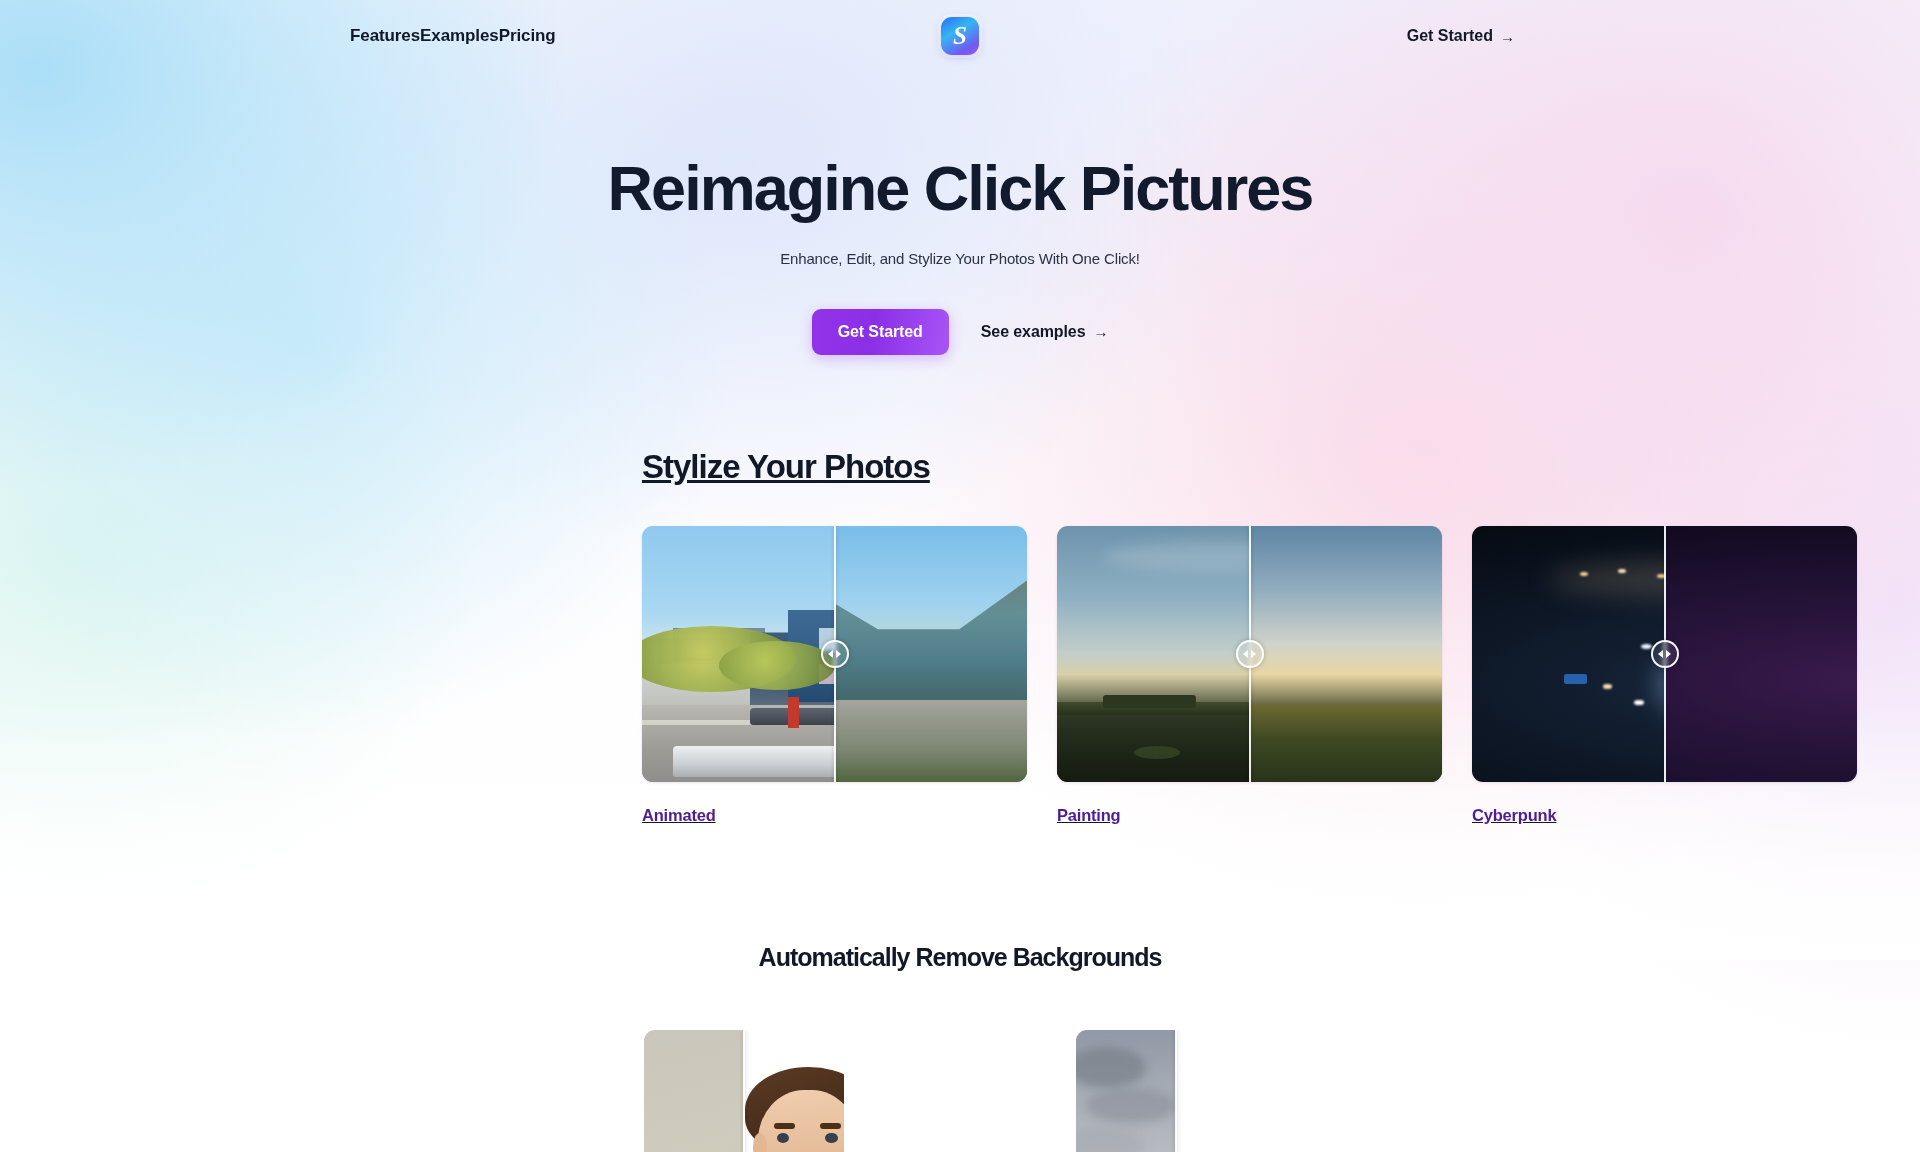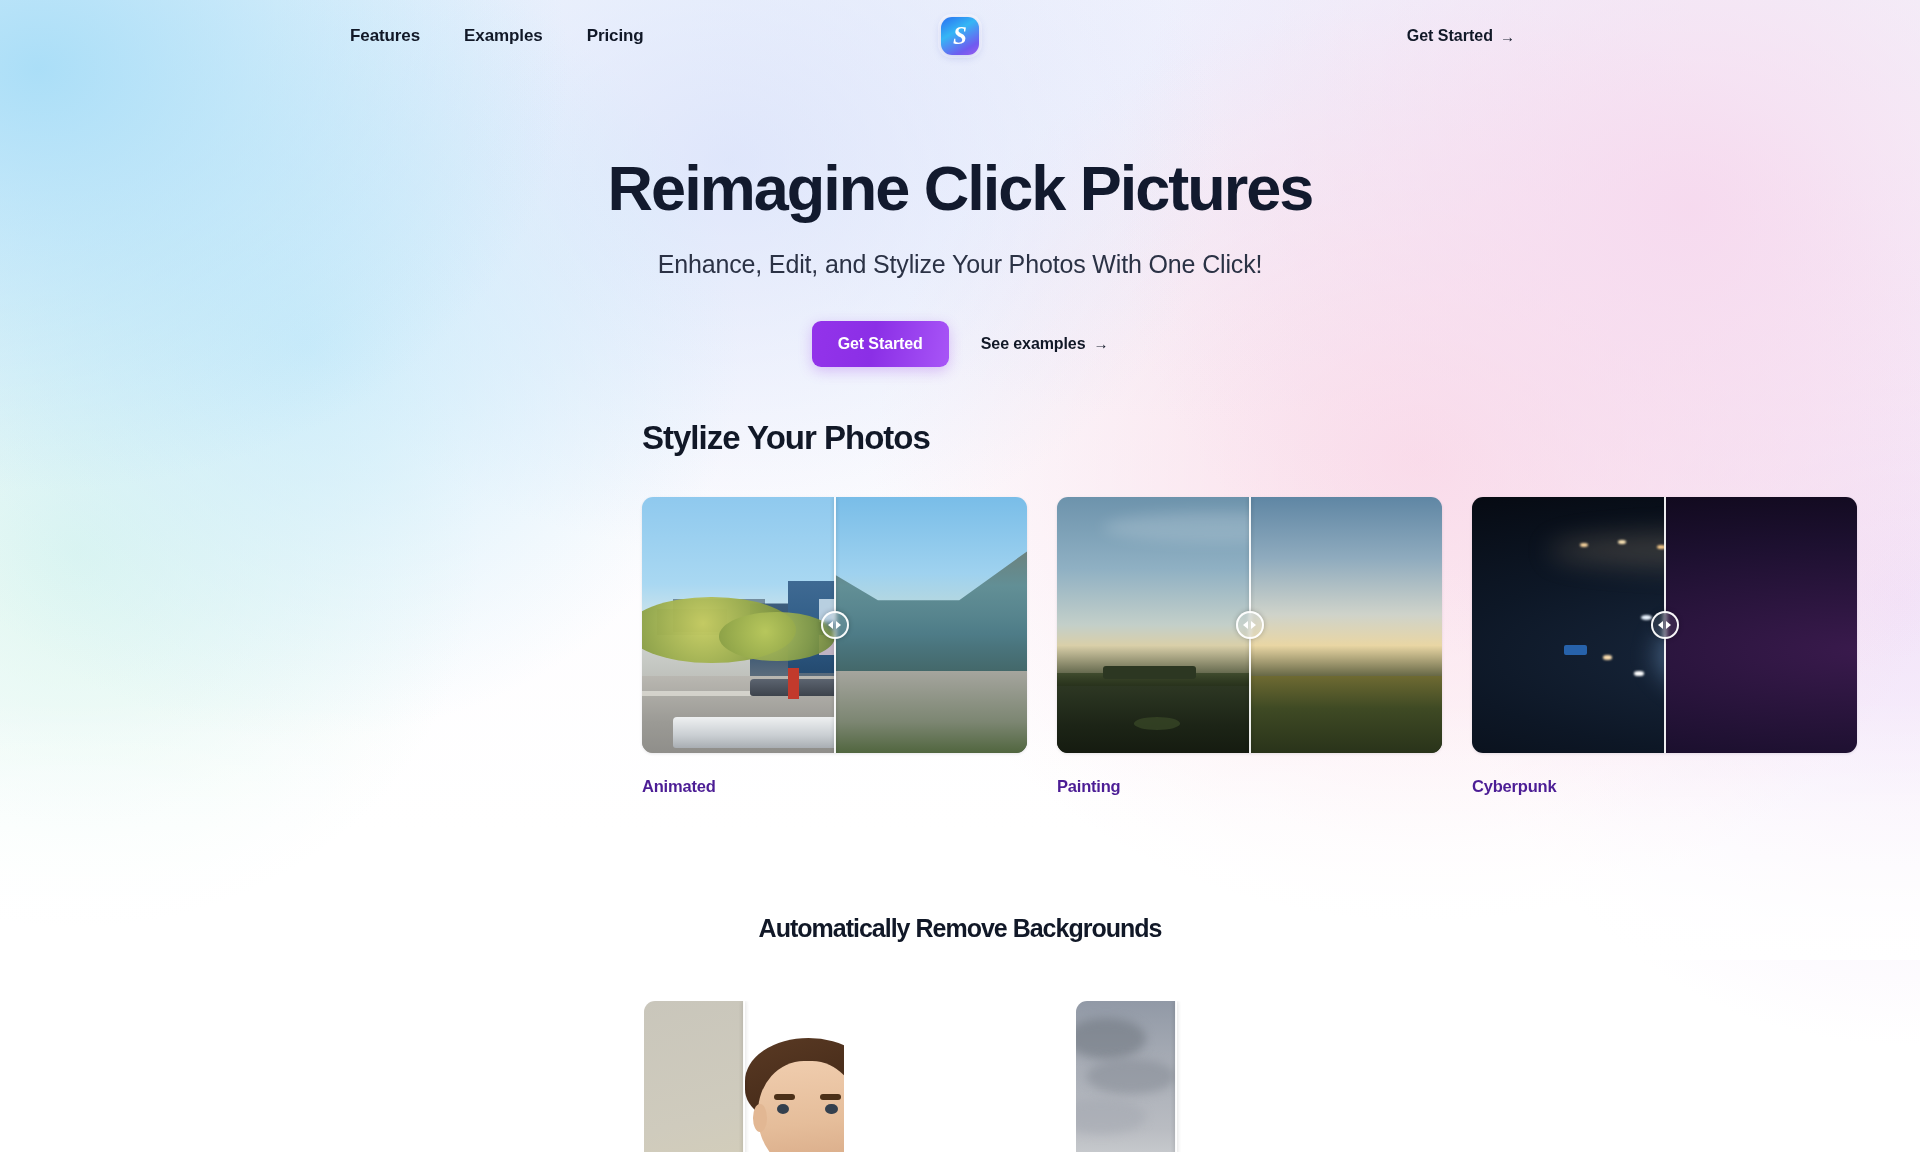--- a/index.html
+++ b/index.html
@@ -36,21 +36,21 @@
 
   .page { position:relative; z-index:2; width:1920px; }
 
   
   .navbar {
     height:72px;
     display:flex; align-items:center;
     padding:0 60px;
     position:relative;
   }
-  .nav-links { display:flex; align-items:center; gap:44px; margin-left:290px;text-align:center; }
+  .nav-links { display:flex; align-items:center; margin-left:290px;text-align:center; }
   .nav-link {
     font-size:17px; font-weight:700; color:#111827;
     letter-spacing:-0.1px; cursor:pointer; text-decoration:none;
     white-space:nowrap;
   }
   .logo {
     position:absolute; left:50%; top:50%; transform:translate(-50%,-50%);
     width:38px; height:38px; border-radius:11px;
     background:linear-gradient(150deg,#2a6ef0 0%,#35b6f5 38%,#6f5bf0 78%,#9a5bef 100%);
     box-shadow:0 2px 8px rgba(80,90,200,0.28), 0 0 0 3px rgba(255,255,255,0.55);
@@ -72,21 +72,21 @@
   .arrow { font-size:15px; line-height:1; }
 
   
   .hero { text-align:center; padding-top:83px; }
   .hero-title {
     font-size:63px; font-weight:800; letter-spacing:-2.0px;
     color:#121a2e; line-height:1.06;
   }
   .hero-sub {
     margin-top:28px;
-    font-size:25px; font-weight:400; color:#2b3245;
+    font-size:15px; font-weight:400; color:#2b3245;
     letter-spacing:-0.15px;
   }
   .hero-actions {
     margin-top:42px;
     display:flex; align-items:center; justify-content:center; gap:32px;
   }
   .btn-primary {
     background:linear-gradient(100deg,#9333ea 0%,#8b2fe6 45%,#a855f7 100%);
     color:#ffffff; font-size:16px; font-weight:700;
     border:none; border-radius:9px;
@@ -94,21 +94,21 @@
     box-shadow:0 4px 14px rgba(147,51,234,0.28);
     letter-spacing:-0.1px;
   }
   .btn-link {
     font-size:16px; font-weight:700; color:#111827;
     display:flex; align-items:center; gap:8px; cursor:pointer;
     letter-spacing:-0.1px;
   }
 
   
-  .section-stylize { padding:0 60px; margin-top:52px; }
+  .section-stylize { padding:0 60px; margin-top:93px;text-decoration:underline; }
   .stylize-inner { max-width:1220px; margin:0 auto; padding-left:292px; }
   .section-h2-left {
     font-size:33px; font-weight:800; letter-spacing:-1.0px; color:#111827;
   }
   .card-row {
     margin-top:40px;
     display:flex; gap:30px;
   }
   .card { width:385px; }
   .card-media {

